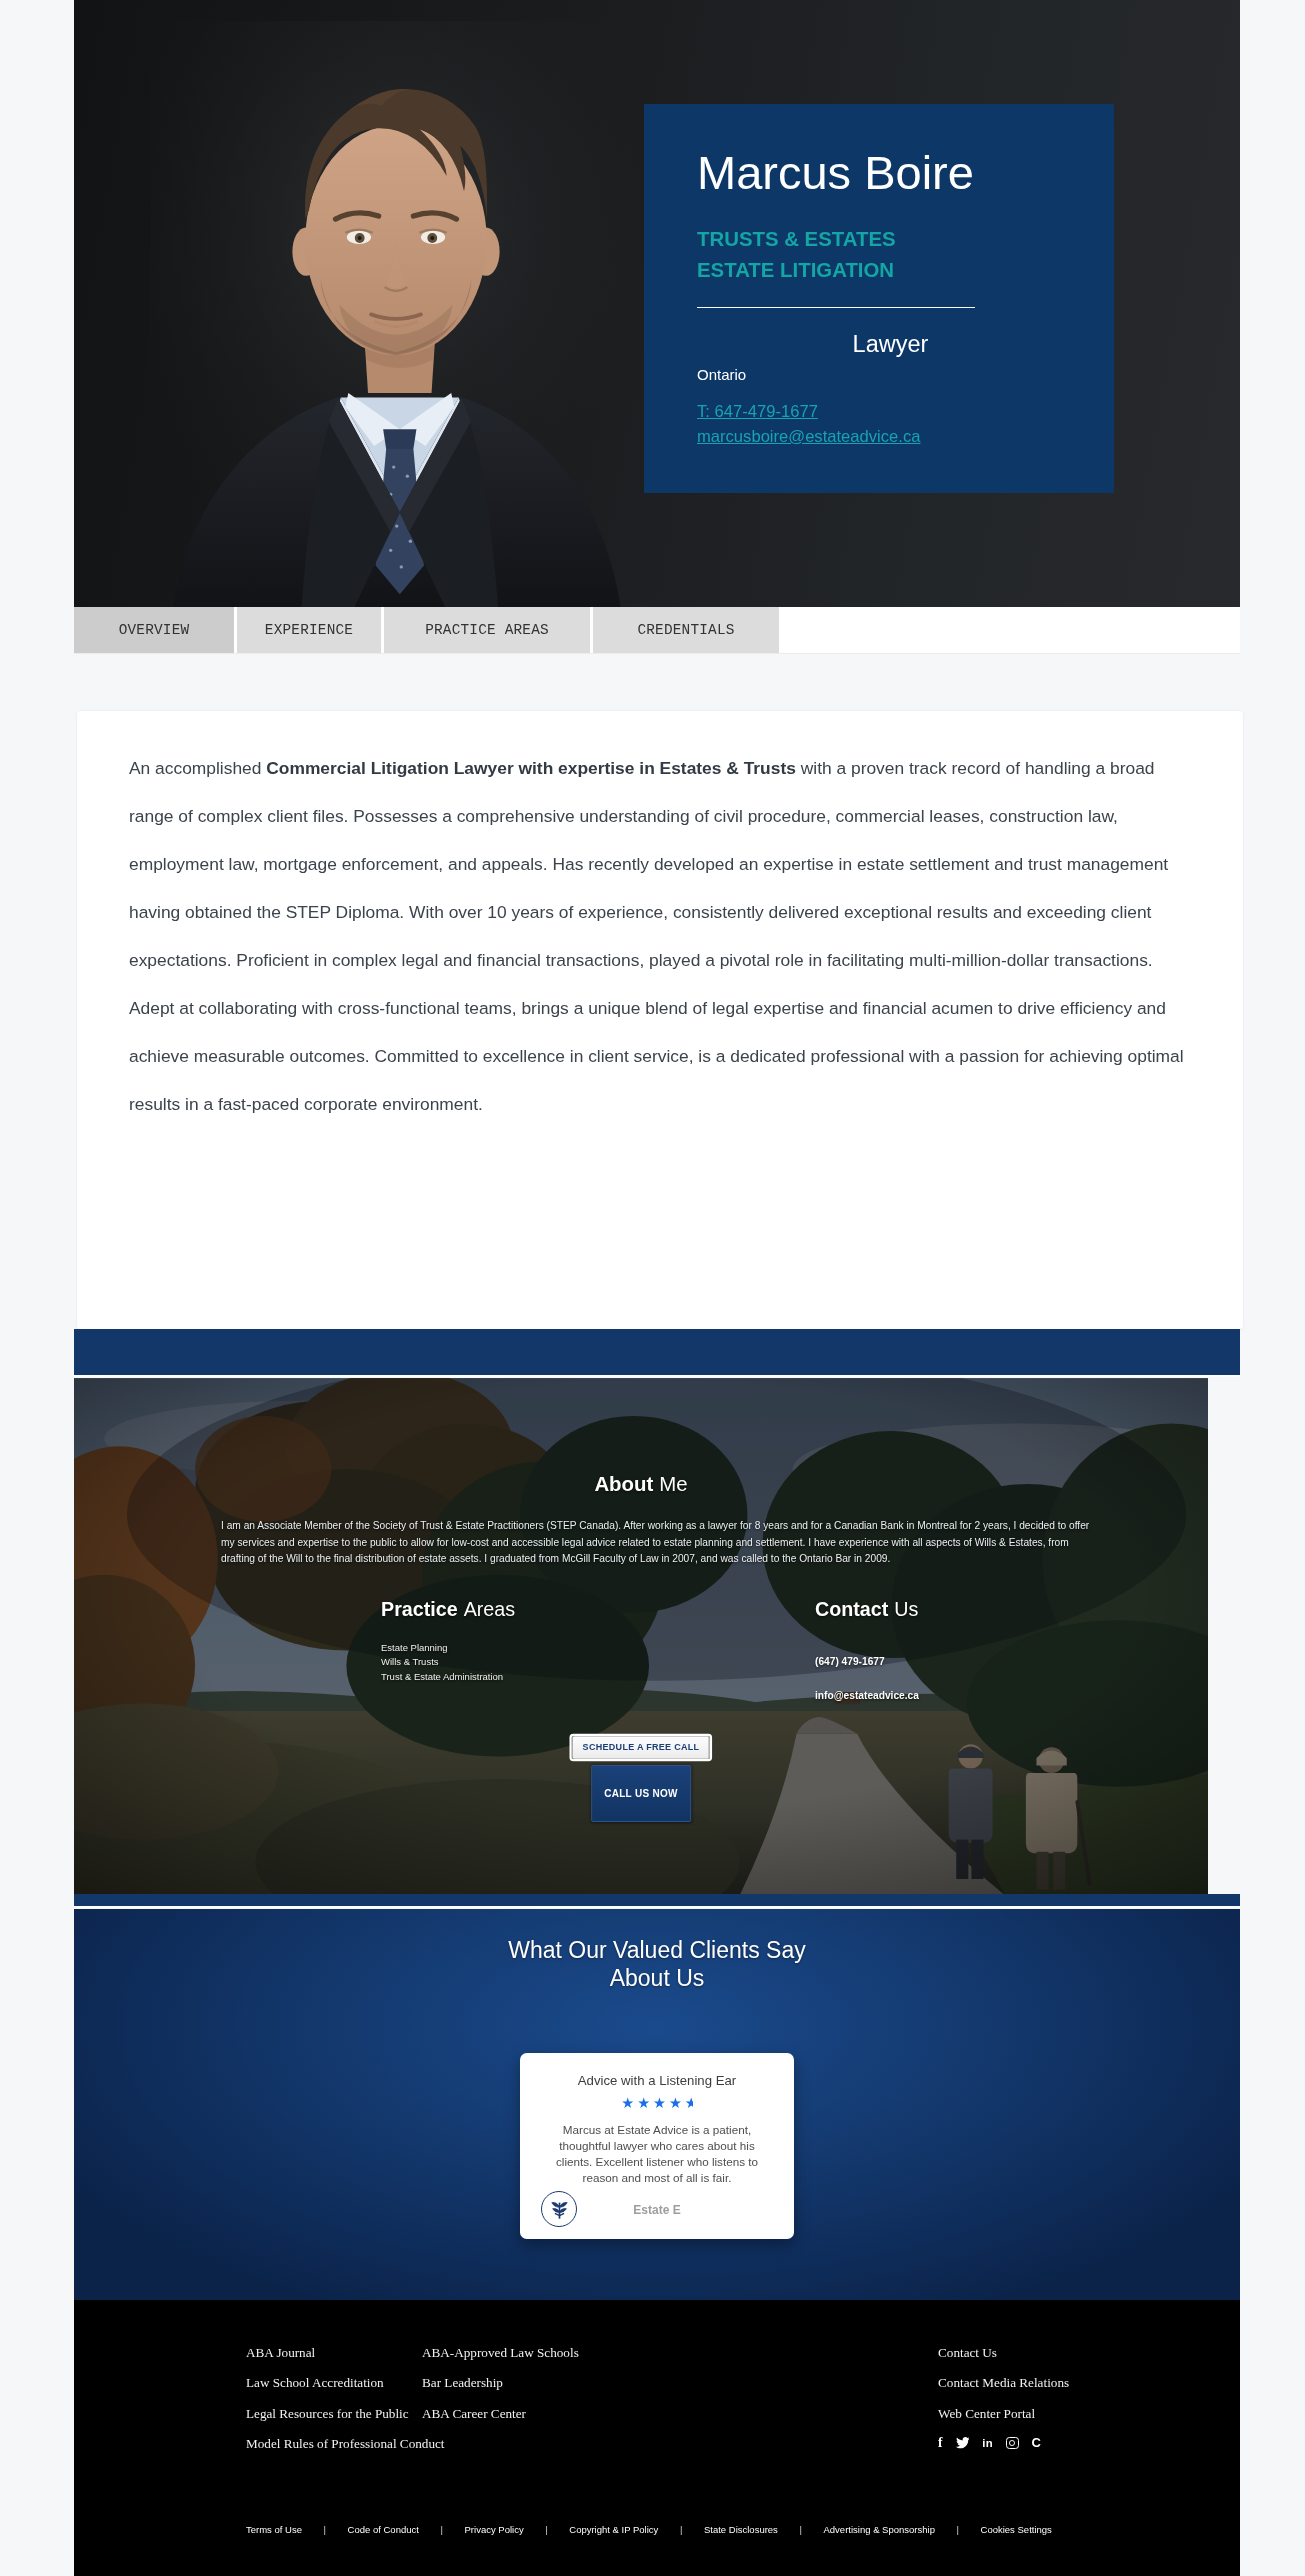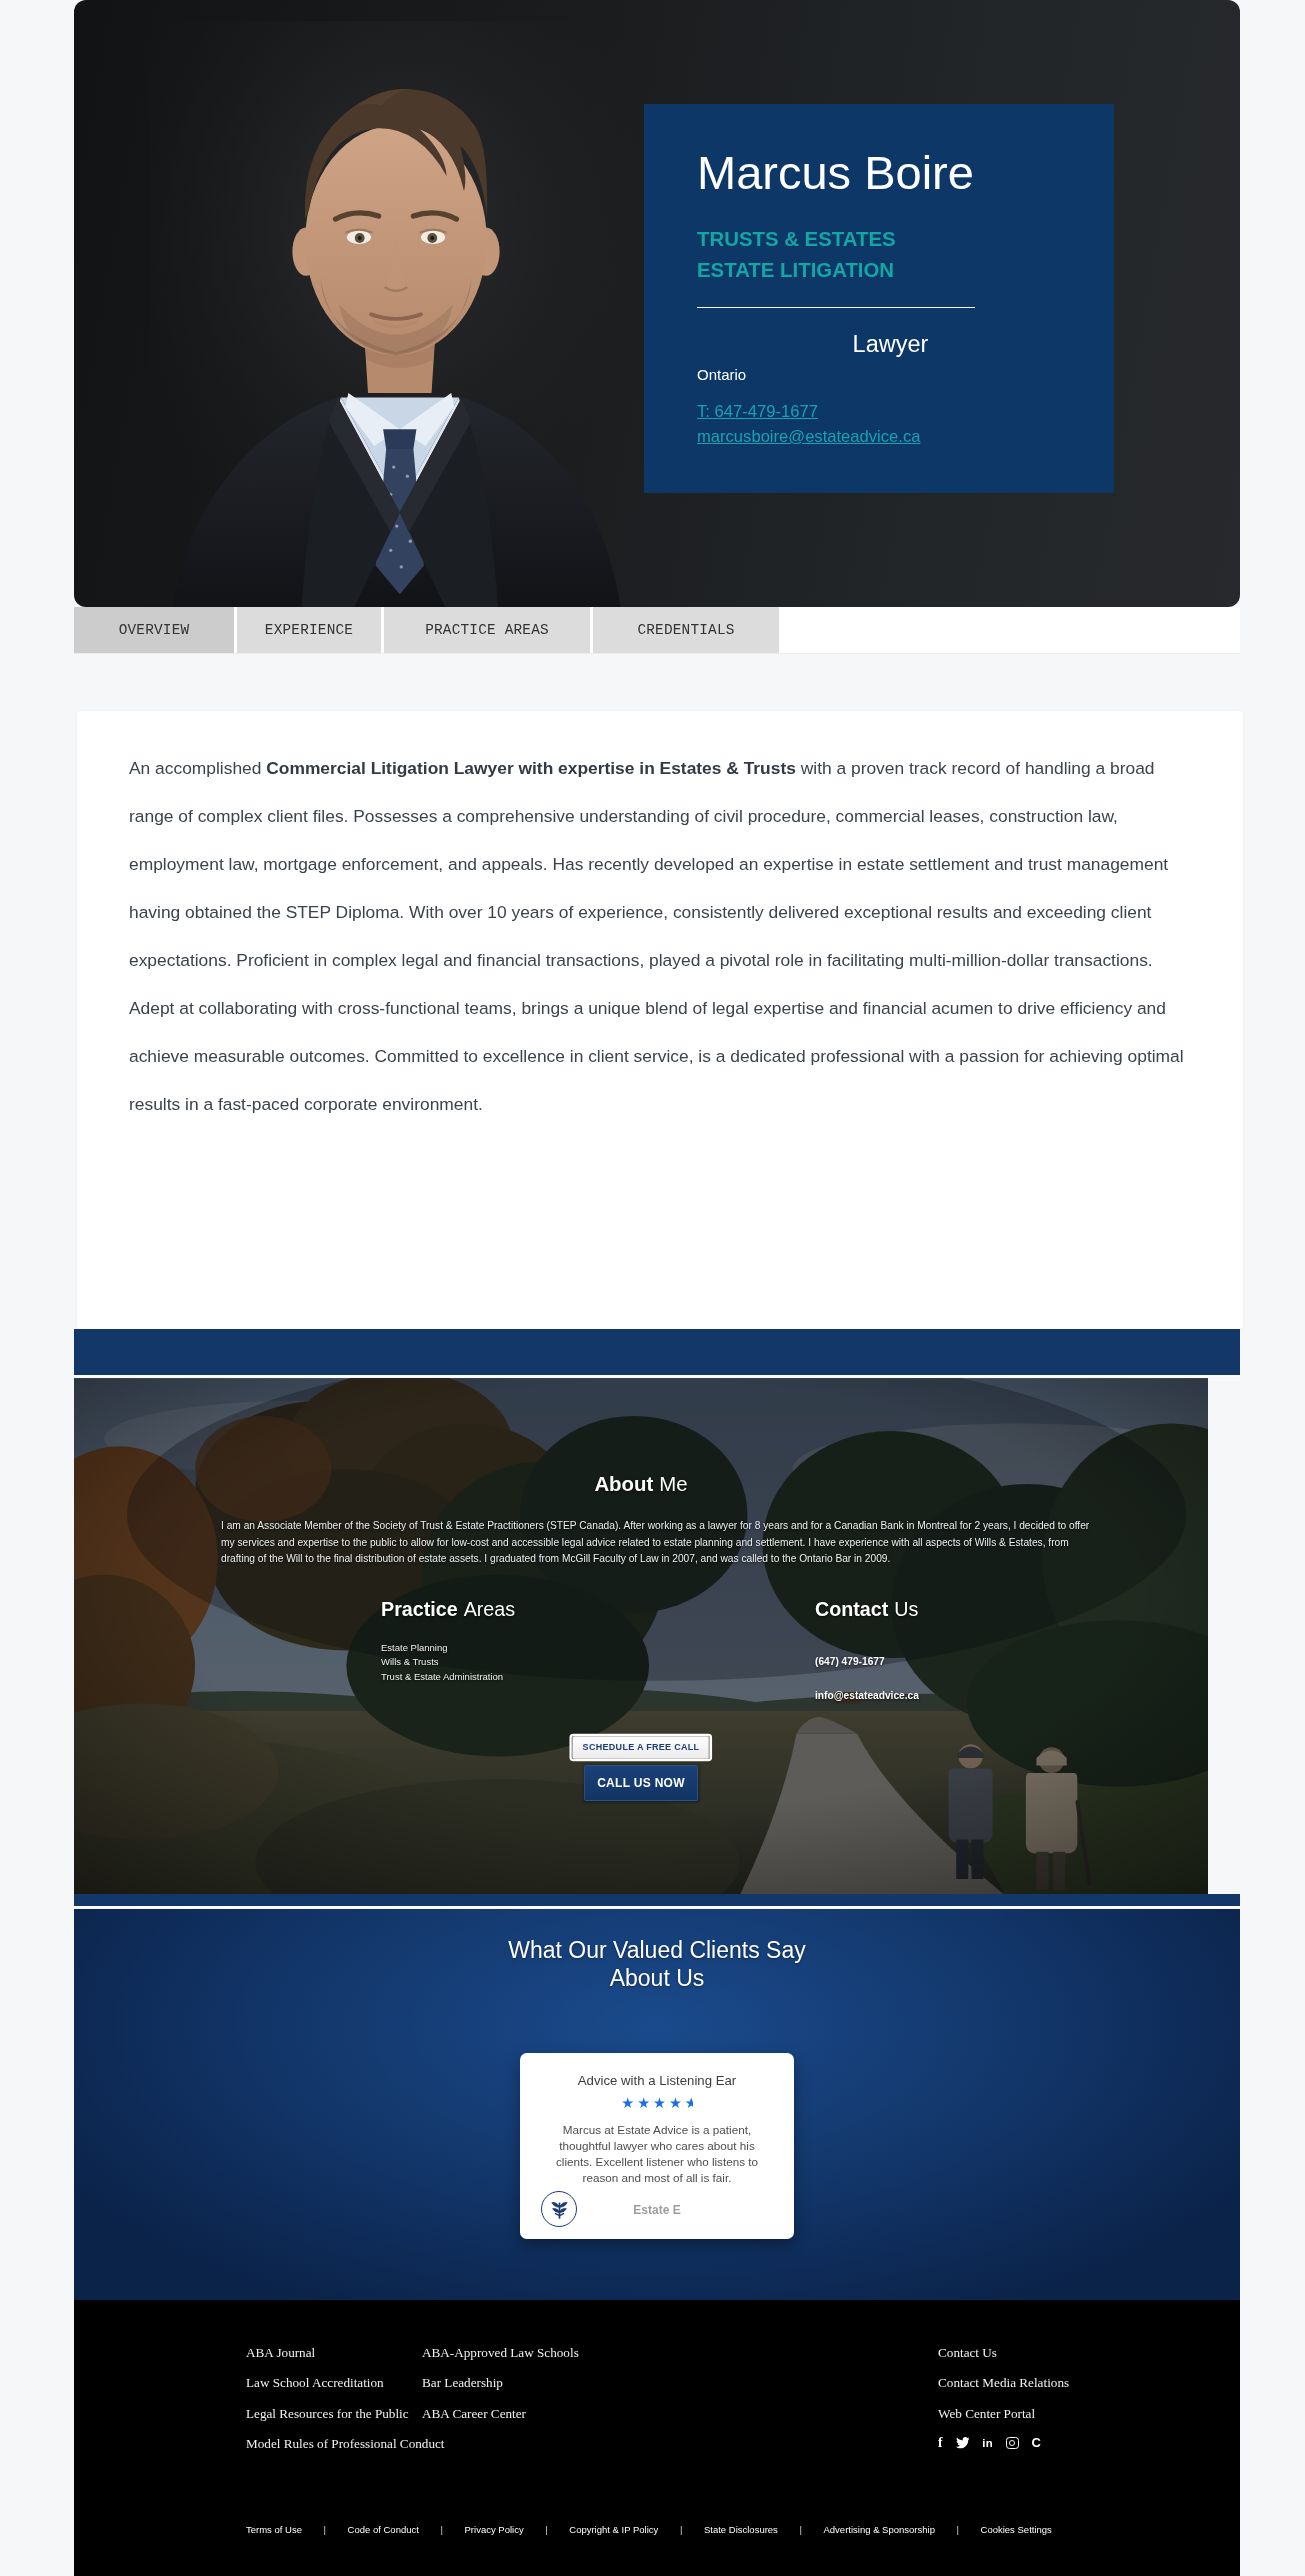--- a/index.html
+++ b/index.html
@@ -4,21 +4,21 @@
 <style>
   html,body{margin:0;padding:0;}
   body{
     width:1306px;height:2576px;position:relative;overflow:hidden;
     background:#f6f7f9;font-family:"Liberation Sans",sans-serif;
   }
   .col{position:absolute;left:74px;top:0;width:1166px;height:2576px;}
 
   
   .hero{position:absolute;top:0;left:0;width:1166px;height:607px;overflow:hidden;
-    background:linear-gradient(100deg,#121314 0%,#1b1d1f 45%,#232629 75%,#27292c 100%);border-radius:12px;}
+    background:linear-gradient(100deg,#121314 0%,#1b1d1f 45%,#232629 75%,#27292c 100%);}
   .portrait{position:absolute;left:76px;top:21px;width:492px;height:586px;}
   .info-card{position:absolute;left:570px;top:104px;width:470px;height:389px;
     background:#0d3766;box-sizing:border-box;padding:44px 30px 0 53px;}
   .info-name{color:#ffffff;font-size:47px;font-weight:400;line-height:50px;margin:0;}
   .info-practice{margin-top:26px;color:#14a5a5;font-weight:700;font-size:20.4px;line-height:31px;}
   .info-rule{border:none;border-top:1.5px solid #fafafa;width:278px;margin:21px 0 0 0;}
   .info-role{margin-top:23px;color:#ffffff;font-size:23.5px;font-weight:400;text-align:center;}
   .info-region{margin-top:7.6px;color:#ffffff;font-size:15px;}
   .info-link{display:block;color:#18a3b0;font-size:16.6px;text-decoration:underline;cursor:pointer;}
   .info-phone{margin-top:19.7px;}
@@ -57,21 +57,21 @@
   .practice-col{position:absolute;top:220px;left:307px;}
   .practice-col ul{list-style:none;margin:19.7px 0 0 0;padding:0;font-size:9.5px;line-height:14.8px;color:#f0f0f0;}
   .contact-col{position:absolute;top:220px;left:741px;}
   .contact-phone{margin-top:35px;font-weight:700;font-size:10.2px;}
   .contact-email{margin-top:23px;font-weight:700;font-size:10.2px;}
   .btn{position:absolute;left:50%;transform:translateX(-50%);border-radius:1.5px;cursor:pointer;
     font-family:"Liberation Sans",sans-serif;font-weight:700;letter-spacing:0.3px;white-space:nowrap;}
   .btn-schedule{top:358px;background:linear-gradient(#fcfcfc,#ececec);border:0.8px solid #c9c9c9;
     box-shadow:0 0 0 2.3px #ffffff,0 0.8px 3.8px rgba(0,0,0,.45);color:#1c3f78;font-size:9px;padding:5.3px 9.8px;}
   .btn-call{top:387px;background:linear-gradient(#1a4179,#123463);border:0.8px solid #2a528c;
-    color:#ffffff;font-size:12px;padding:10px 12px;box-shadow:0 0.8px 3px rgba(0,0,0,.5);}
+    color:#ffffff;font-size:10px;padding:22px 12px;box-shadow:0 0.8px 3px rgba(0,0,0,.5);}
 
   
   .testi{position:absolute;top:1909px;left:0;width:1166px;height:391px;overflow:hidden;
     background:radial-gradient(ellipse 681px 318px at 50% 30%,#1a4a8c 0%,#143a70 45%,#0e2b58 80%,#0b2349 100%);}
   .testi-h2{position:absolute;top:27px;width:100%;text-align:center;color:#fff;font-size:23px;
     line-height:28px;font-weight:400;margin:0;text-shadow:0 0.8px 2.3px rgba(0,0,0,.4);}
   .t-card{position:absolute;left:446px;top:144px;width:274px;height:186px;background:#ffffff;
     border-radius:6.8px;box-shadow:0 6px 15px rgba(0,0,0,.35);text-align:center;}
   .t-title{margin:20.4px 7.6px 0;font-size:13.2px;color:#3d3d3d;}
   .t-stars{margin-top:6.8px;color:#1a6fe8;font-size:14.4px;letter-spacing:3px;height:16.6px;}

